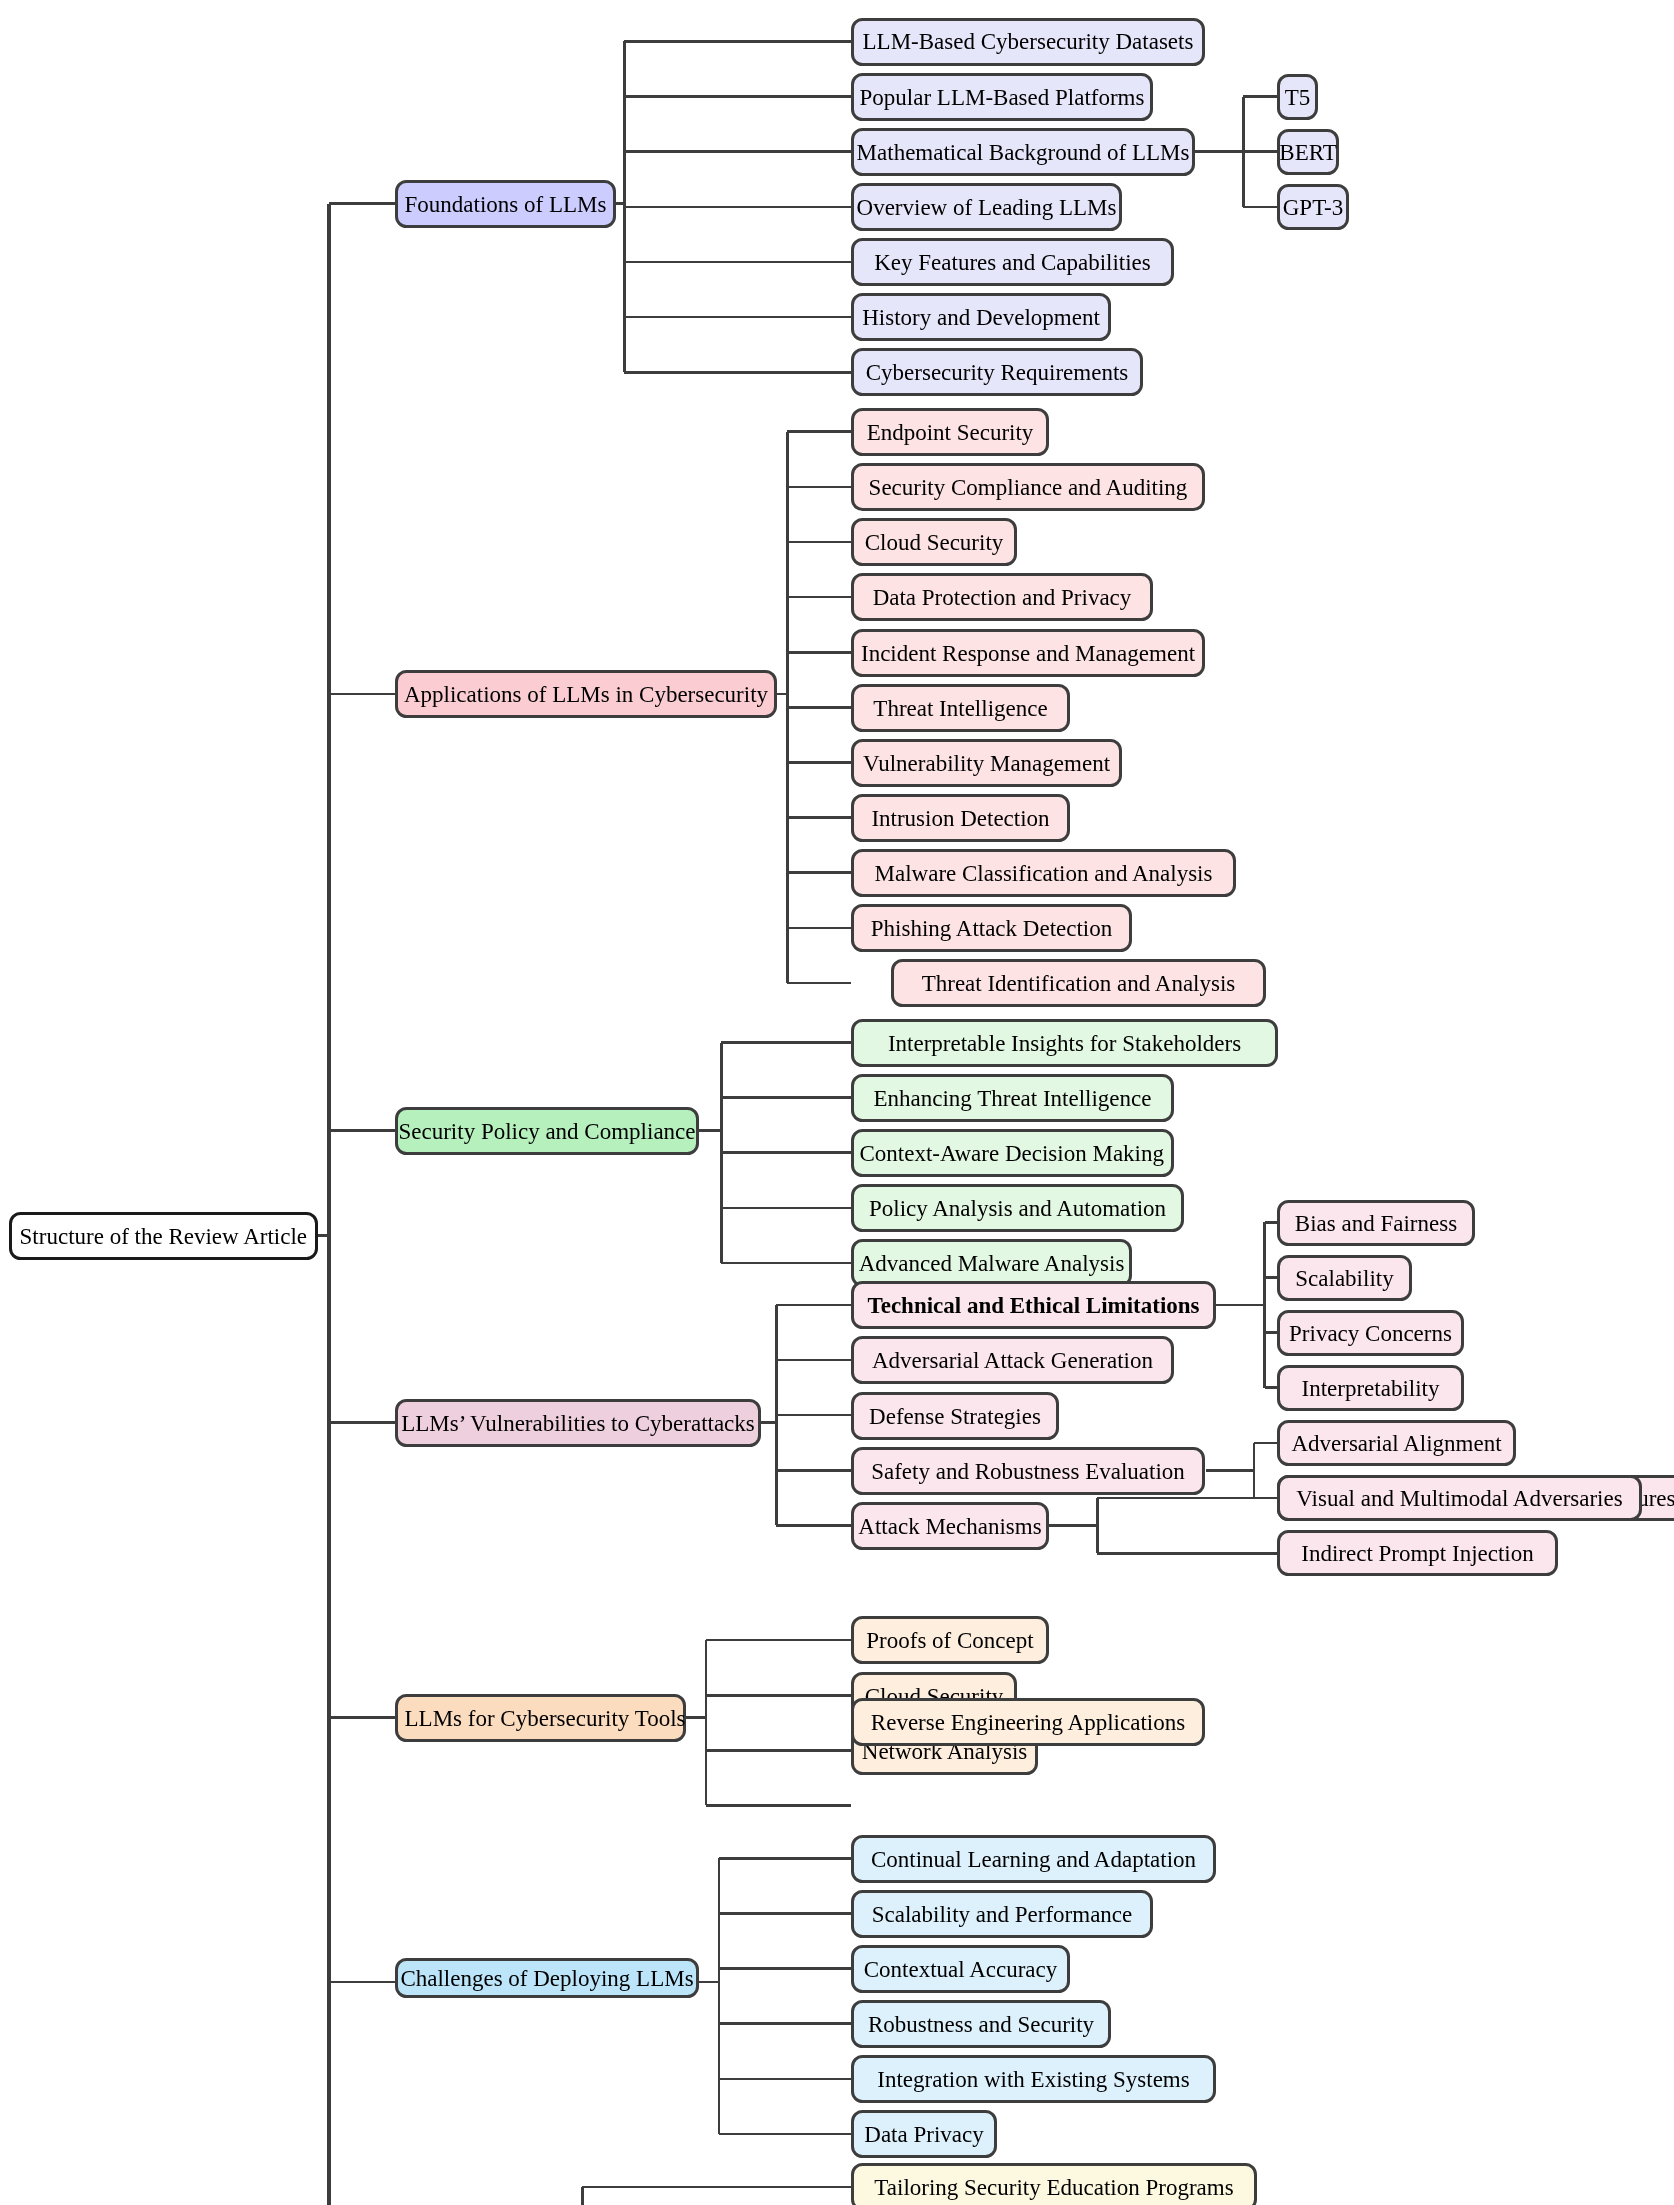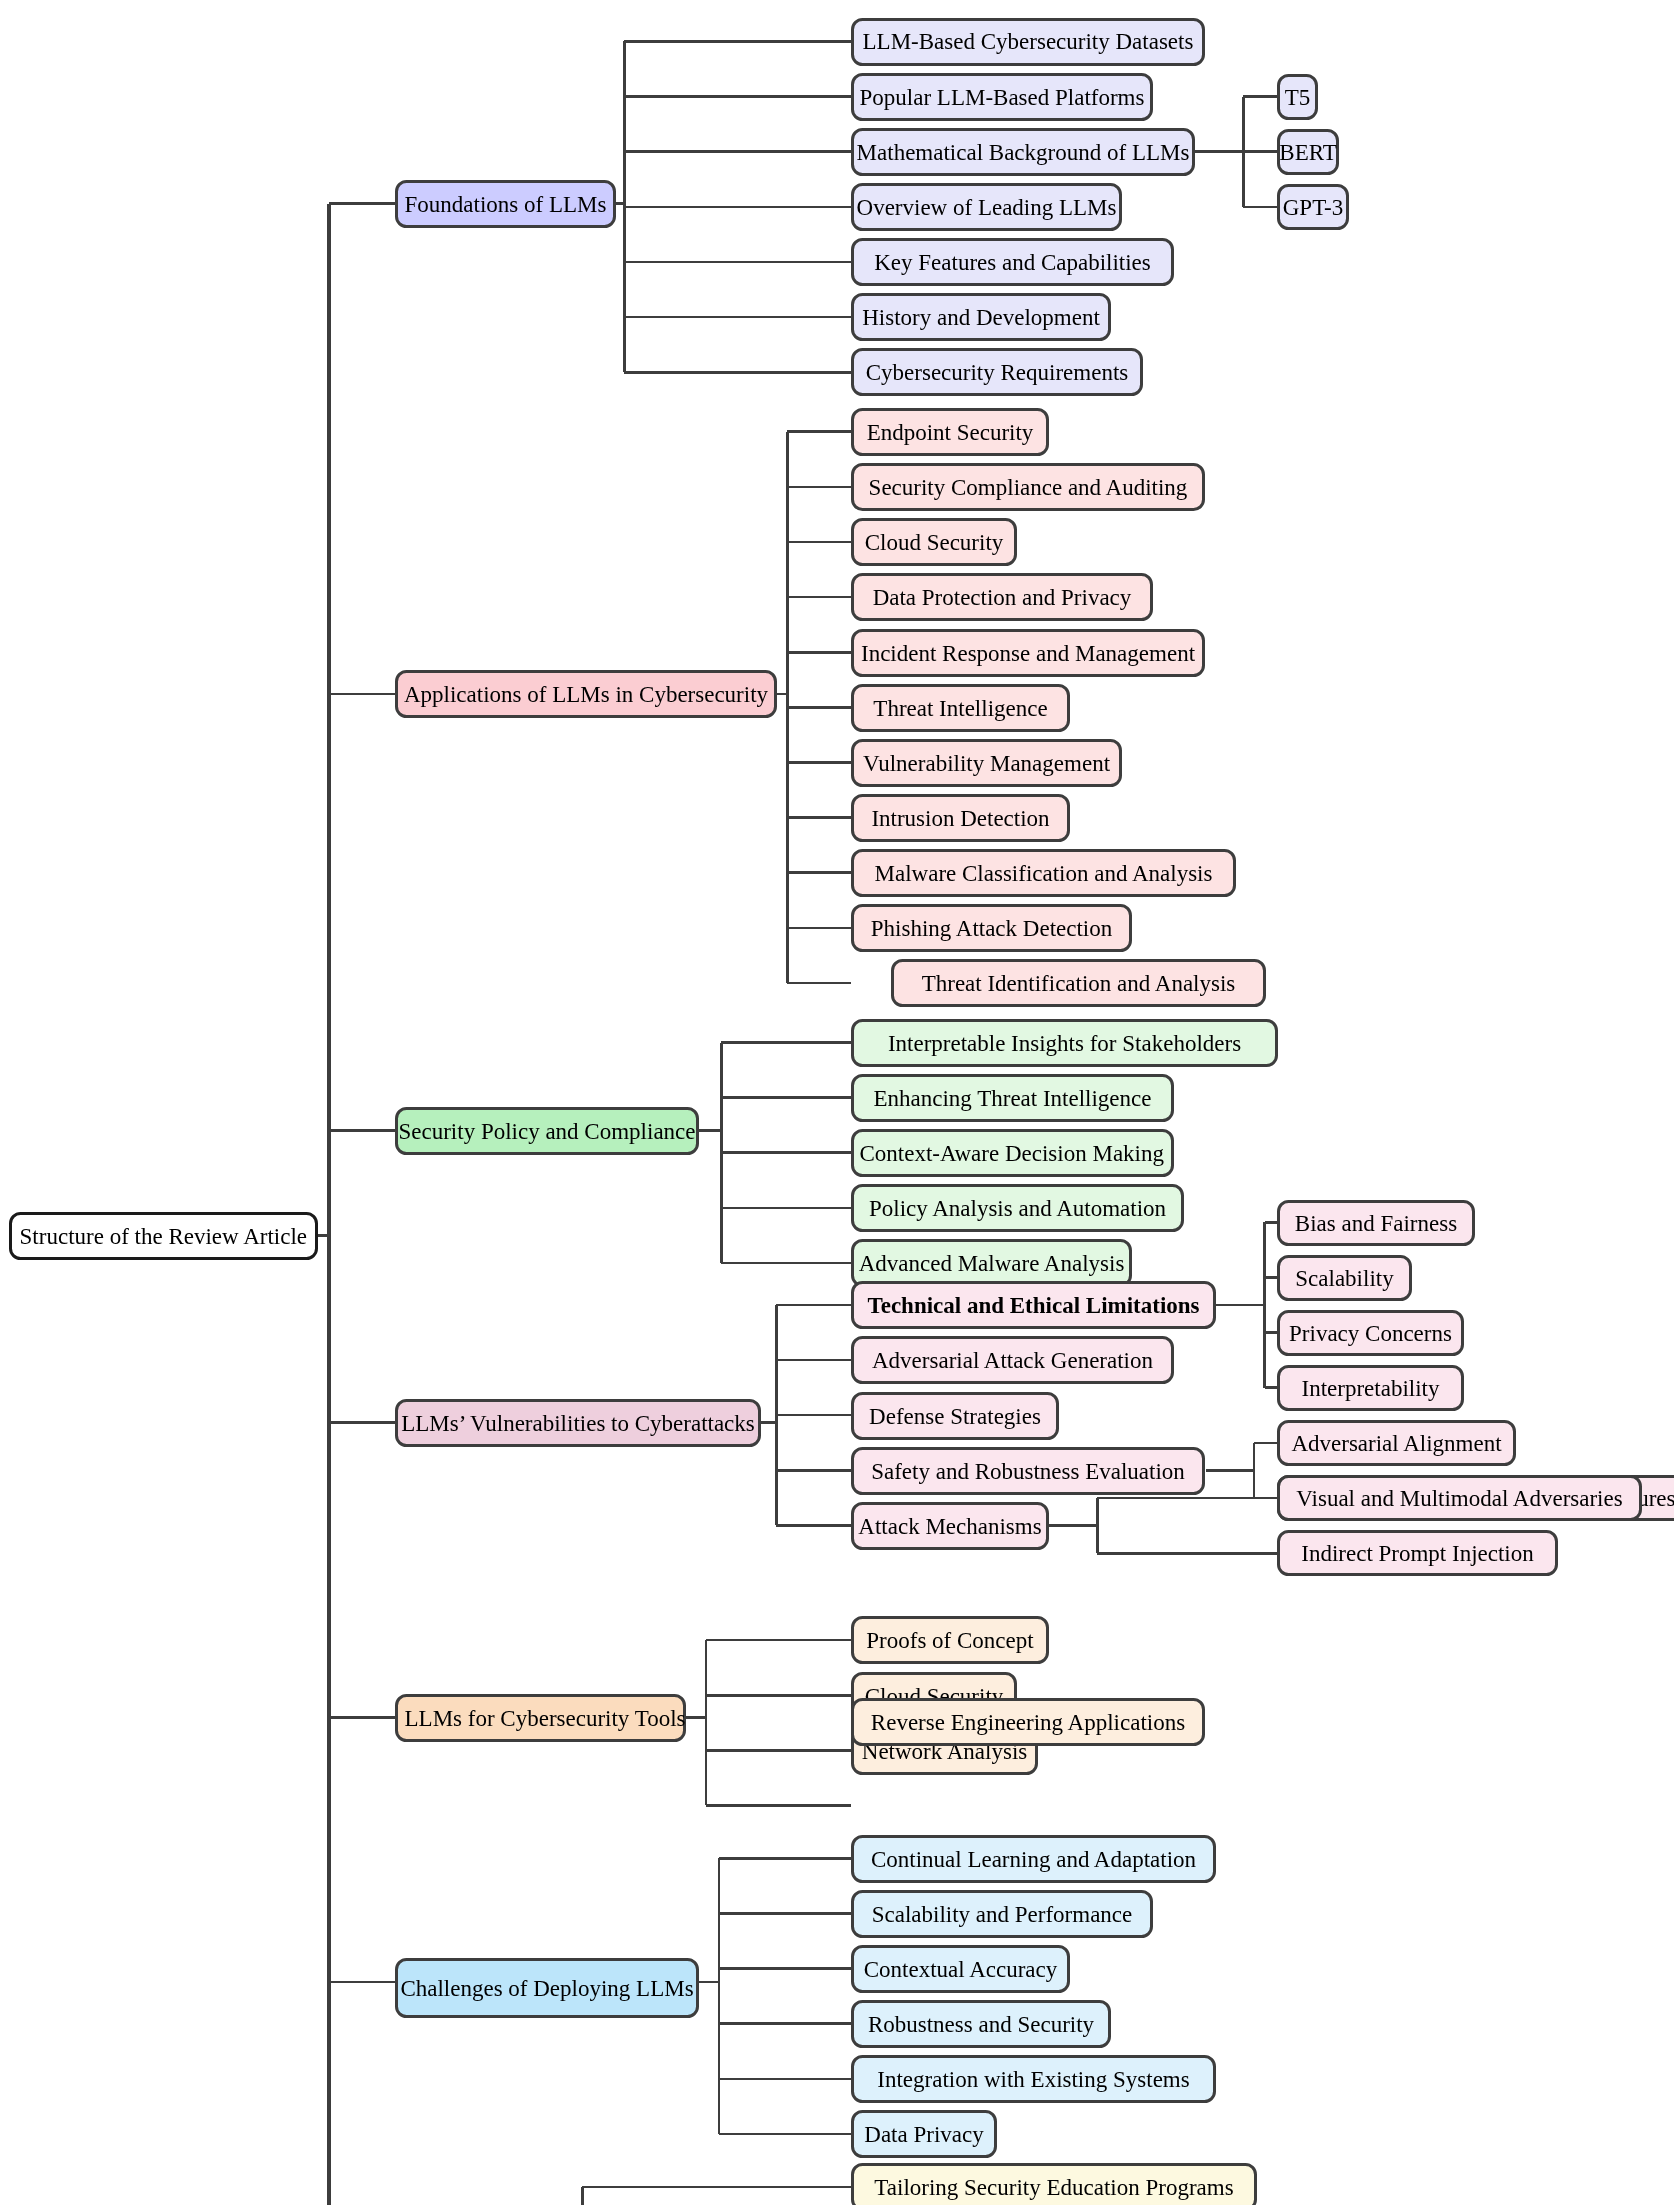--- a/index.html
+++ b/index.html
@@ -257,21 +257,21 @@
       </div>
       <div class="node lv2" style="left: 851px; top: 1672px; width: 166px; height: 48px; background: rgb(253, 238, 222);">
         <span>Cloud Security</span>
       </div>
       <div class="node lv2" style="left: 851px; top: 1727px; width: 187px; height: 48px; background: rgb(253, 238, 222);">
         <span>Network Analysis</span>
       </div>
       <div class="node lv2" style="left: 851px; top: 1698px; width: 354px; height: 48px; background: rgb(253, 238, 222);">
         <span>Reverse Engineering Applications</span>
       </div>
-      <div class="node lv1" style="left: 395px; top: 1958px; width: 304px; height: 60px; background: rgb(188, 229, 250);">
+      <div class="node lv1" style="left: 395px; top: 1958px; width: 304px; height: 40px; background: rgb(188, 229, 250);">
         <span>Challenges of Deploying LLMs</span>
       </div>
       <div class="node lv2" style="left: 851px; top: 1835px; width: 365px; height: 48px; background: rgb(221, 241, 252);">
         <span>Continual Learning and Adaptation</span>
       </div>
       <div class="node lv2" style="left: 851px; top: 1890px; width: 302px; height: 48px; background: rgb(221, 241, 252);">
         <span>Scalability and Performance</span>
       </div>
       <div class="node lv2" style="left: 851px; top: 1945px; width: 219px; height: 48px; background: rgb(221, 241, 252);">
         <span>Contextual Accuracy</span>

